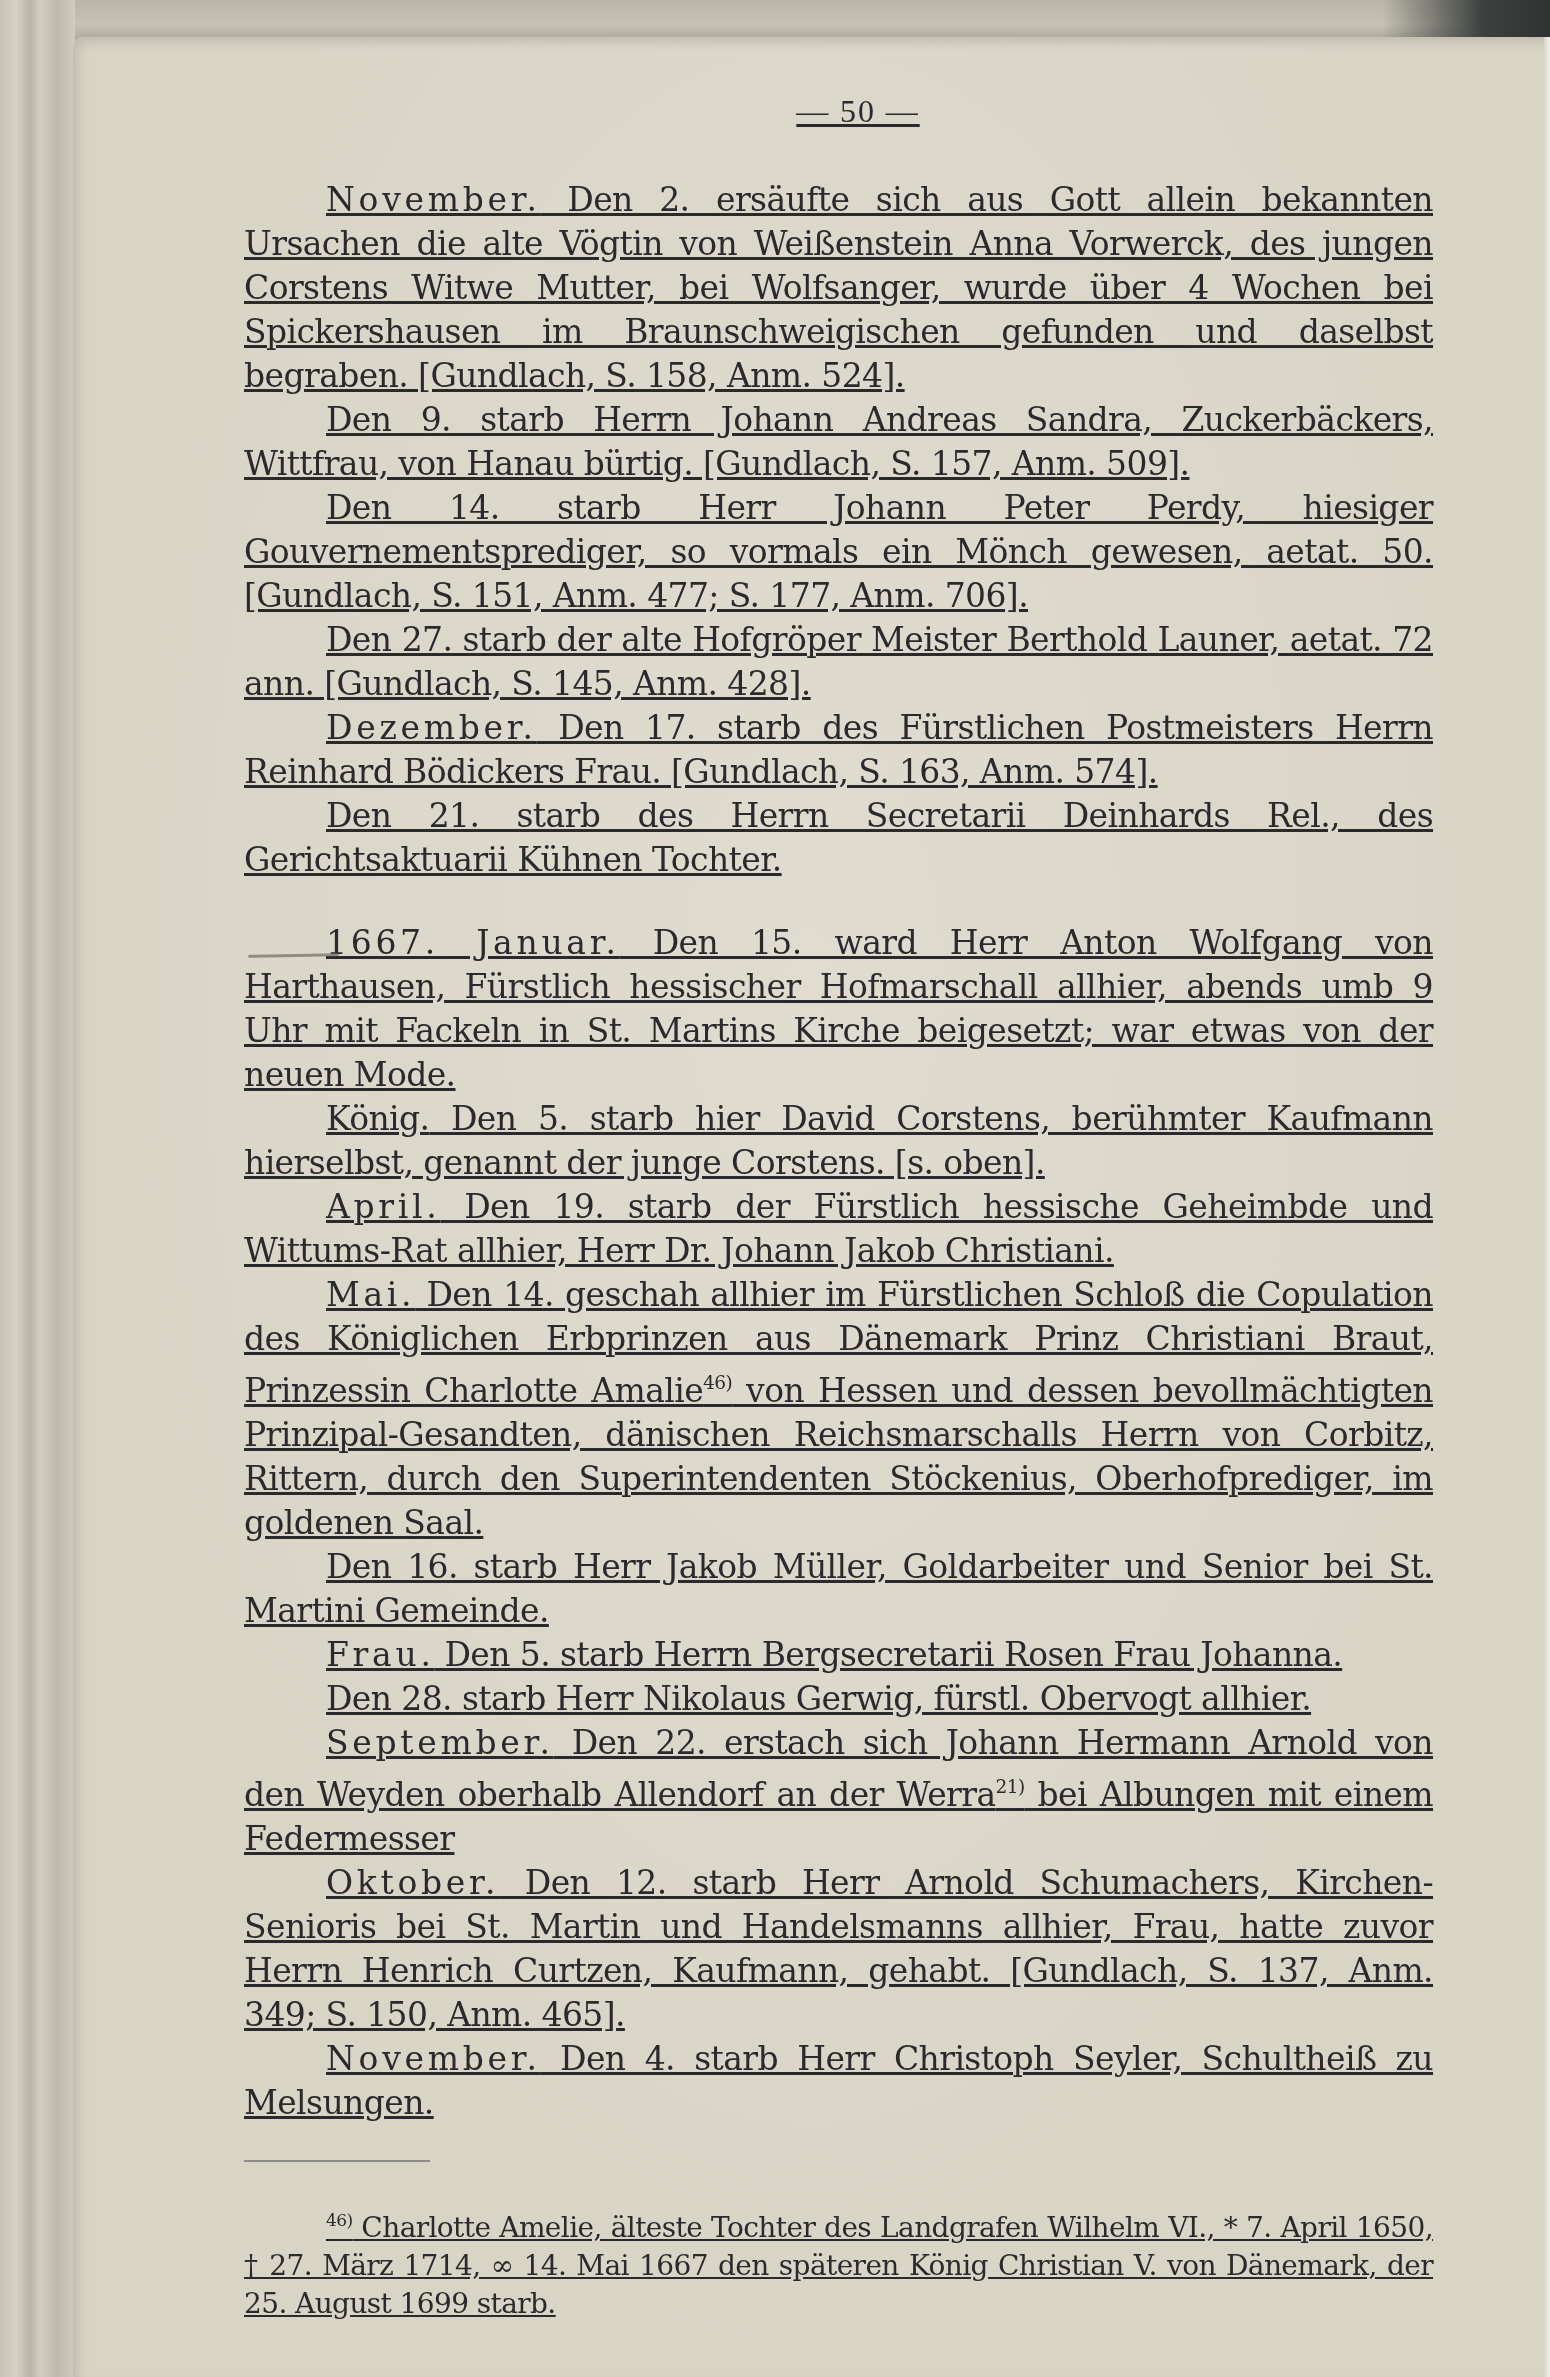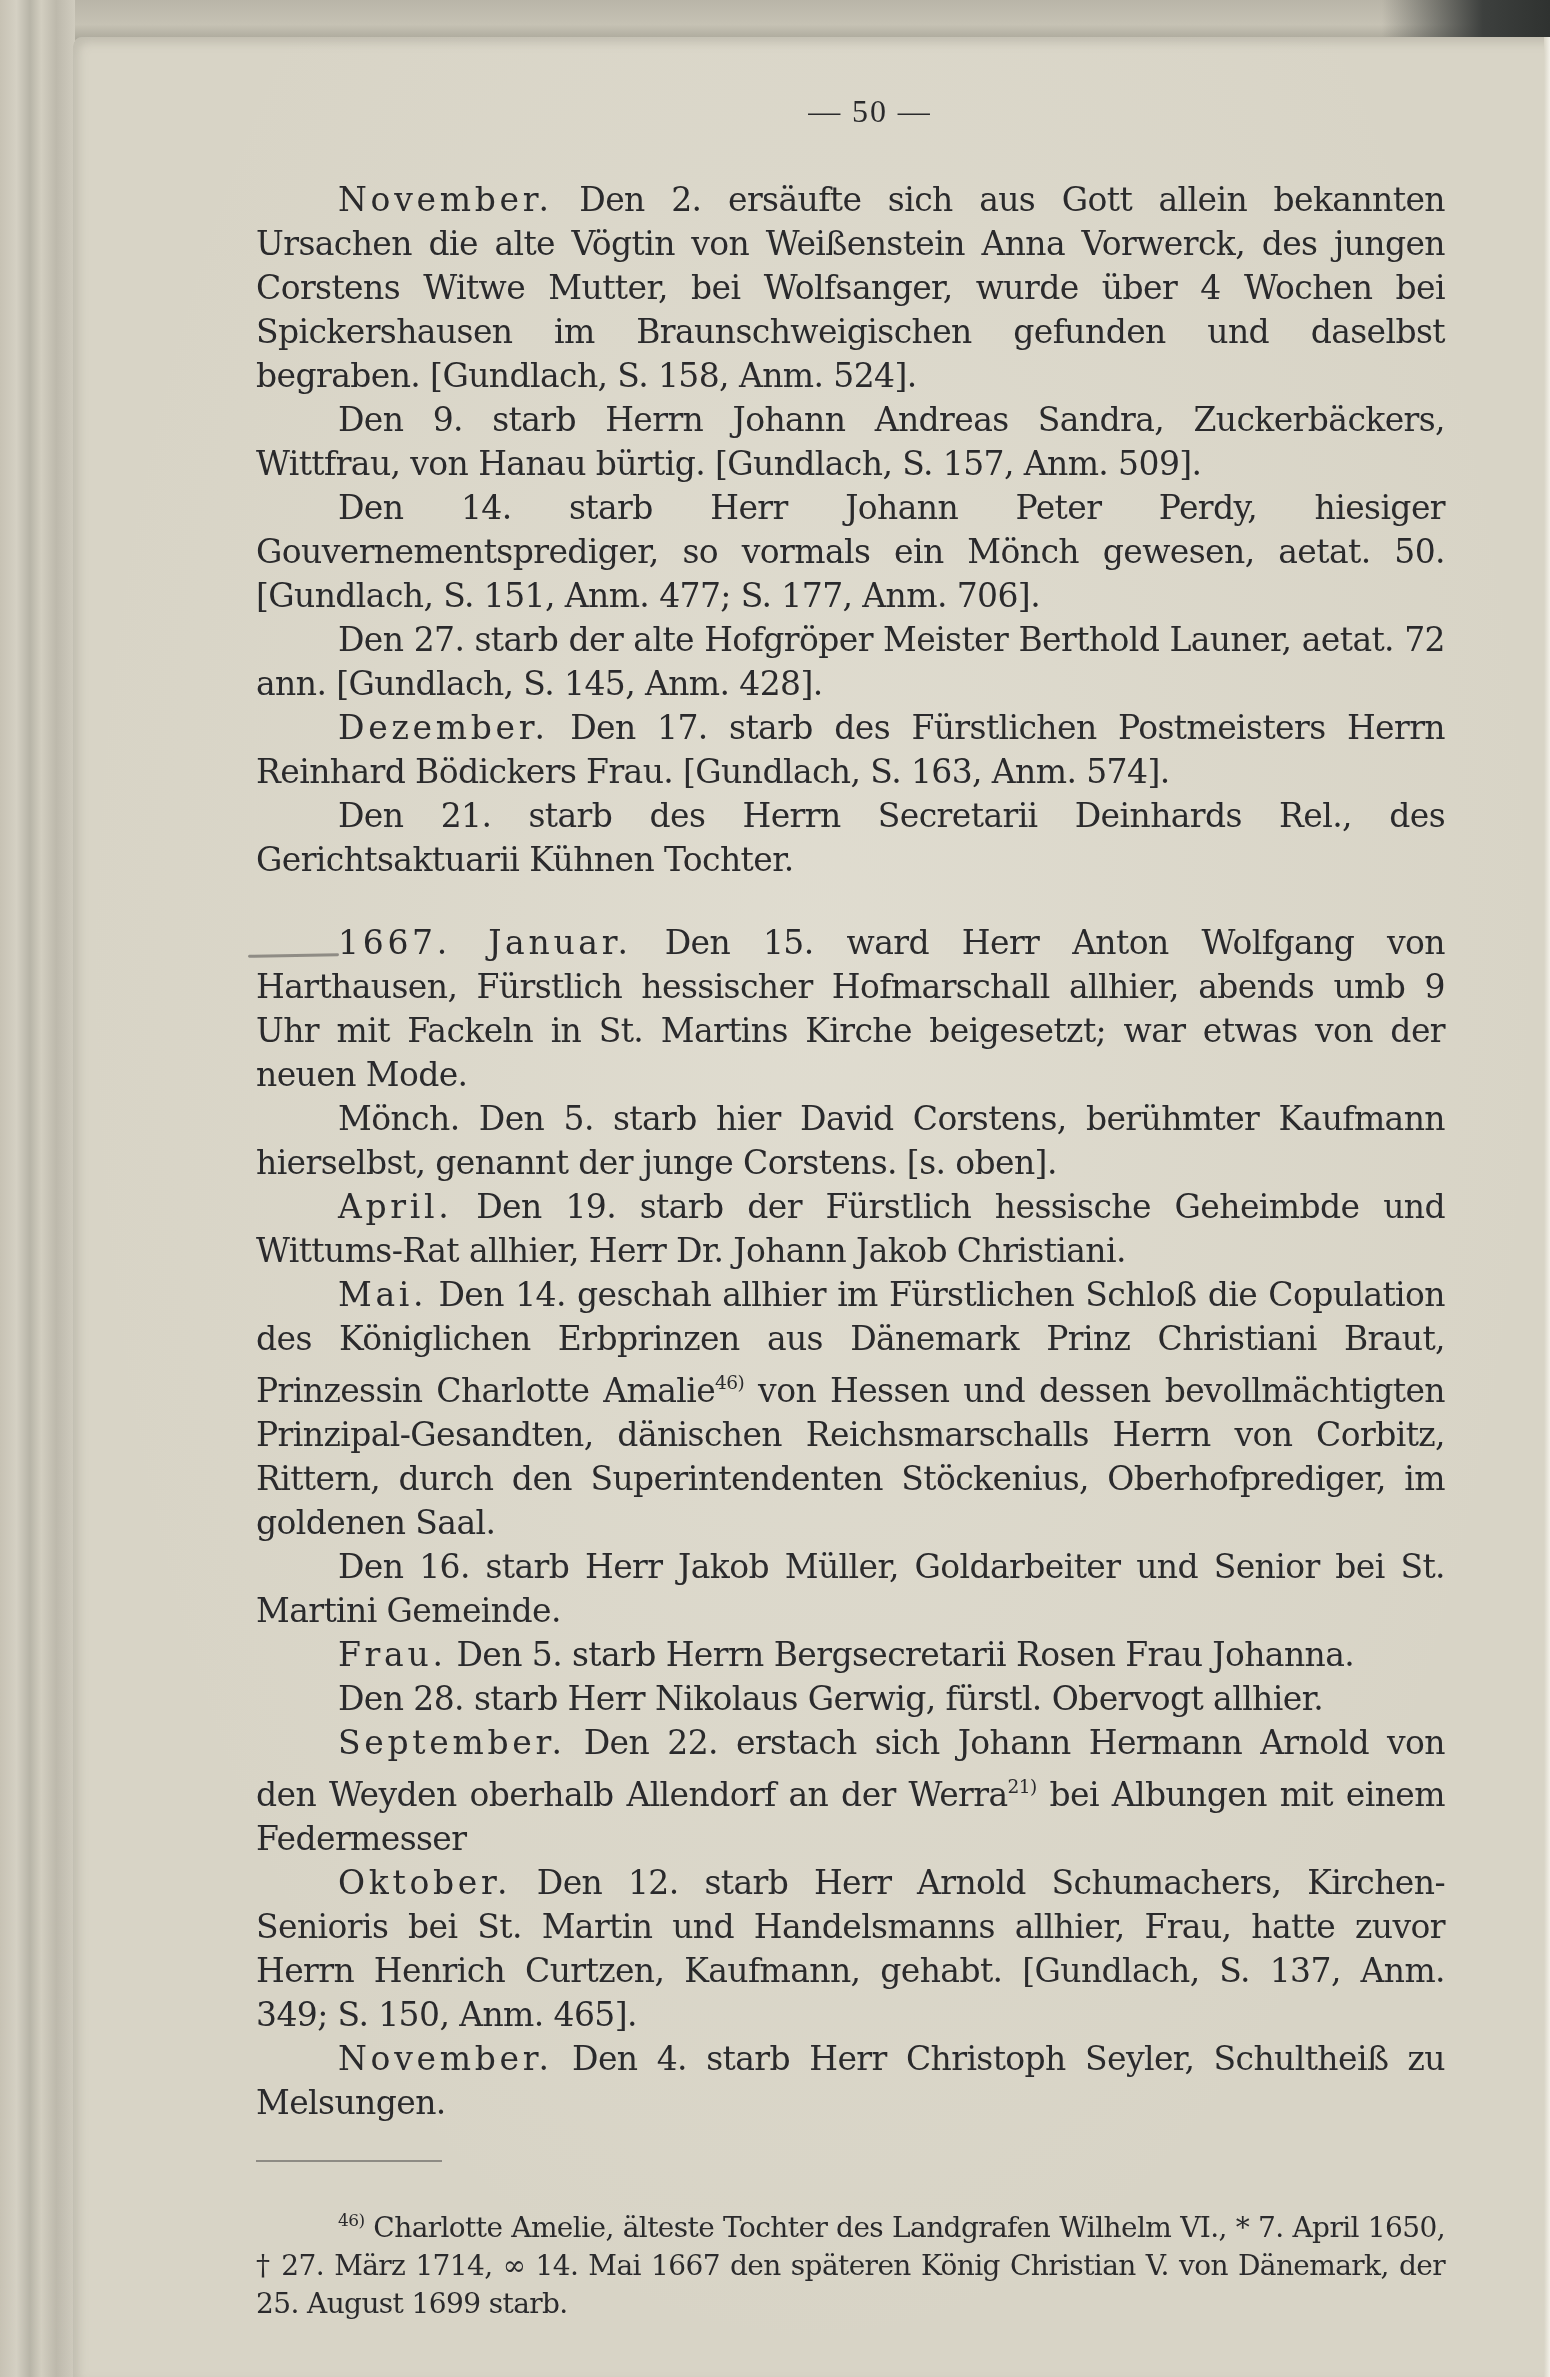--- a/index.html
+++ b/index.html
@@ -31,22 +31,23 @@
       background-image:
         radial-gradient(ellipse at 50% 40%, rgba(230,227,216,0.55) 0%, rgba(216,212,198,0) 70%);
       border-top-left-radius: 9.3px;
       box-shadow: inset 5.6px 5.6px 9.3px rgba(150,146,135,0.35);
     }
     .right-edge {
       position: absolute; right: 0; top: 37px; width: 5.6px; height: 2340px;
       background: linear-gradient(90deg, #d8d4c6, #f2f0e8);
     }
     .text-block {
-      position: absolute; left: 256px; top: 93px; width: 1189px;
+      position: absolute; left: 244px; top: 93px; width: 1189px;
       color: #2a2a2c;
+      text-decoration: underline;
     }
     .page-number {
       text-align: center; font-size: 32px; letter-spacing: 1.9px;
       margin-bottom: 48px; padding-left: 39px;
       font-family: "Liberation Serif", serif;
     }
     .para {
       font-size: 33px; line-height: 44px; margin: 0;
       text-align: justify; text-indent: 82px;
       font-family: "DejaVu Serif", serif;
@@ -87,21 +88,21 @@
 <div class="text-block">
   <div class="page-number">— 50 —</div>
 
   <p class="para"><span class="spaced">November.</span><span> Den 2. ersäufte sich aus Gott allein bekannten Ursachen die alte Vögtin von Weißenstein Anna Vorwerck, des jungen Corstens Witwe Mutter, bei Wolfsanger, wurde über 4 Wochen bei Spickershausen im Braunschweigischen gefunden und daselbst begraben. [Gundlach, S. 158, Anm. 524].</span></p>
   <p class="para"><span>Den 9. starb Herrn Johann Andreas Sandra, Zuckerbäckers, Wittfrau, von Hanau bürtig. [Gundlach, S. 157, Anm. 509].</span></p>
   <p class="para"><span>Den 14. starb Herr Johann Peter Perdy, hiesiger Gouvernementsprediger, so vormals ein Mönch gewesen, aetat. 50. [Gundlach, S. 151, Anm. 477; S. 177, Anm. 706].</span></p>
   <p class="para"><span>Den 27. starb der alte Hofgröper Meister Berthold Launer, aetat. 72 ann. [Gundlach, S. 145, Anm. 428].</span></p>
   <p class="para"><span class="spaced">Dezember.</span><span> Den 17. starb des Fürstlichen Postmeisters Herrn Reinhard Bödickers Frau. [Gundlach, S. 163, Anm. 574].</span></p>
   <p class="para"><span>Den 21. starb des Herrn Secretarii Deinhards Rel., des Gerichtsaktuarii Kühnen Tochter.</span></p>
   <p class="para year"><span class="spaced">1667. Januar.</span><span> Den 15. ward Herr Anton Wolfgang von Harthausen, Fürstlich hessischer Hofmarschall allhier, abends umb 9 Uhr mit Fackeln in St. Martins Kirche beigesetzt; war etwas von der neuen Mode.</span></p>
-  <p class="para"><span>Mönch.</span><span> Den 5. starb hier David Corstens, berühmter Kaufmann hierselbst, genannt der junge Corstens. [s. oben].</span></p>
+  <p class="para"><span>König.</span><span> Den 5. starb hier David Corstens, berühmter Kaufmann hierselbst, genannt der junge Corstens. [s. oben].</span></p>
   <p class="para"><span class="spaced">April.</span><span> Den 19. starb der Fürstlich hessische Geheimbde und Wittums-Rat allhier, Herr Dr. Johann Jakob Christiani.</span></p>
   <p class="para"><span class="spaced">Mai.</span><span> Den 14. geschah allhier im Fürstlichen Schloß die Copulation des Königlichen Erbprinzen aus Dänemark Prinz Christiani Braut, Prinzessin Charlotte Amalie</span><span class="sup">46)</span><span> von Hessen und dessen bevollmächtigten Prinzipal-Gesandten, dänischen Reichsmarschalls Herrn von Corbitz, Rittern, durch den Superintendenten Stöckenius, Oberhofprediger, im goldenen Saal.</span></p>
   <p class="para"><span>Den 16. starb Herr Jakob Müller, Goldarbeiter und Senior bei St. Martini Gemeinde.</span></p>
   <p class="para"><span class="spaced">Frau.</span><span> Den 5. starb Herrn Bergsecretarii Rosen Frau Johanna.</span></p>
   <p class="para"><span>Den 28. starb Herr Nikolaus Gerwig, fürstl. Obervogt allhier.</span></p>
   <p class="para"><span class="spaced">September.</span><span> Den 22. erstach sich Johann Hermann Arnold von den Weyden oberhalb Allendorf an der Werra</span><span class="sup">21)</span><span> bei Albungen mit einem Federmesser</span></p>
   <p class="para"><span class="spaced">Oktober.</span><span> Den 12. starb Herr Arnold Schumachers, Kirchen-Senioris bei St. Martin und Handelsmanns allhier, Frau, hatte zuvor Herrn Henrich Curtzen, Kaufmann, gehabt. [Gundlach, S. 137, Anm. 349; S. 150, Anm. 465].</span></p>
   <p class="para"><span class="spaced">November.</span><span> Den 4. starb Herr Christoph Seyler, Schultheiß zu Melsungen.</span></p>
 
   <div class="footnote-rule"></div>

